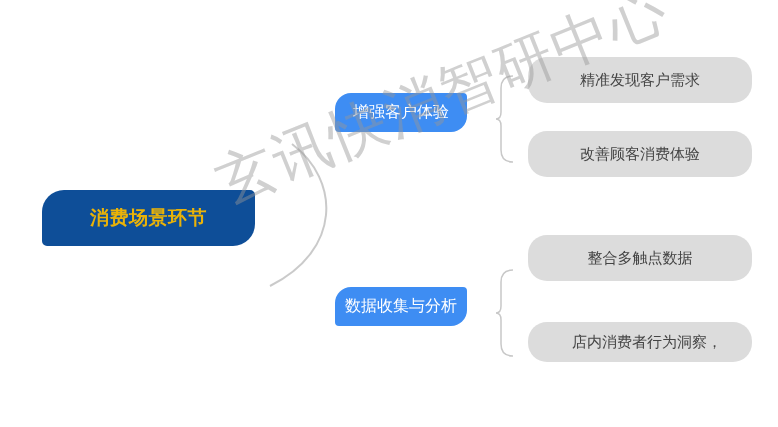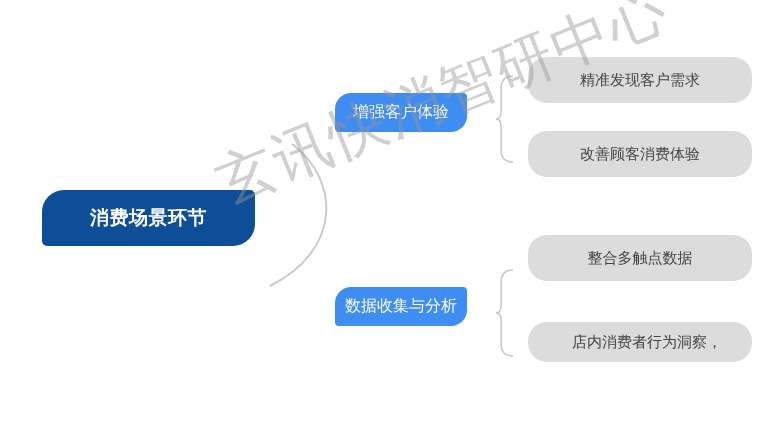--- a/index.html
+++ b/index.html
@@ -2,21 +2,21 @@
 <html><head>
 <meta charset="utf-8">
 <style>
   html, body { margin: 0; padding: 0; }
   body {
     width: 778px; height: 427px; background: #ffffff; position: relative; overflow: hidden;
     font-family: "DejaVu Sans", "Liberation Sans", sans-serif;
   }
   .root {
     position: absolute; left: 42px; top: 190px; width: 213px; height: 56px;
-    background: #0E4E98; color: #ffffff;
+    background: #0E4E98; color: #eab308;
     border-radius: 22px 5px 22px 5px;
     display: flex; align-items: center; justify-content: center;
     font-size: 19px; font-weight: bold; letter-spacing: 0.5px;
   }
   .branch {
     position: absolute; left: 335px; width: 132px; height: 39px;
     background: #3E8DF3; color: #fff;
     border-radius: 16px 4px 16px 4px;
     display: flex; align-items: center; justify-content: center;
     font-size: 16px;

